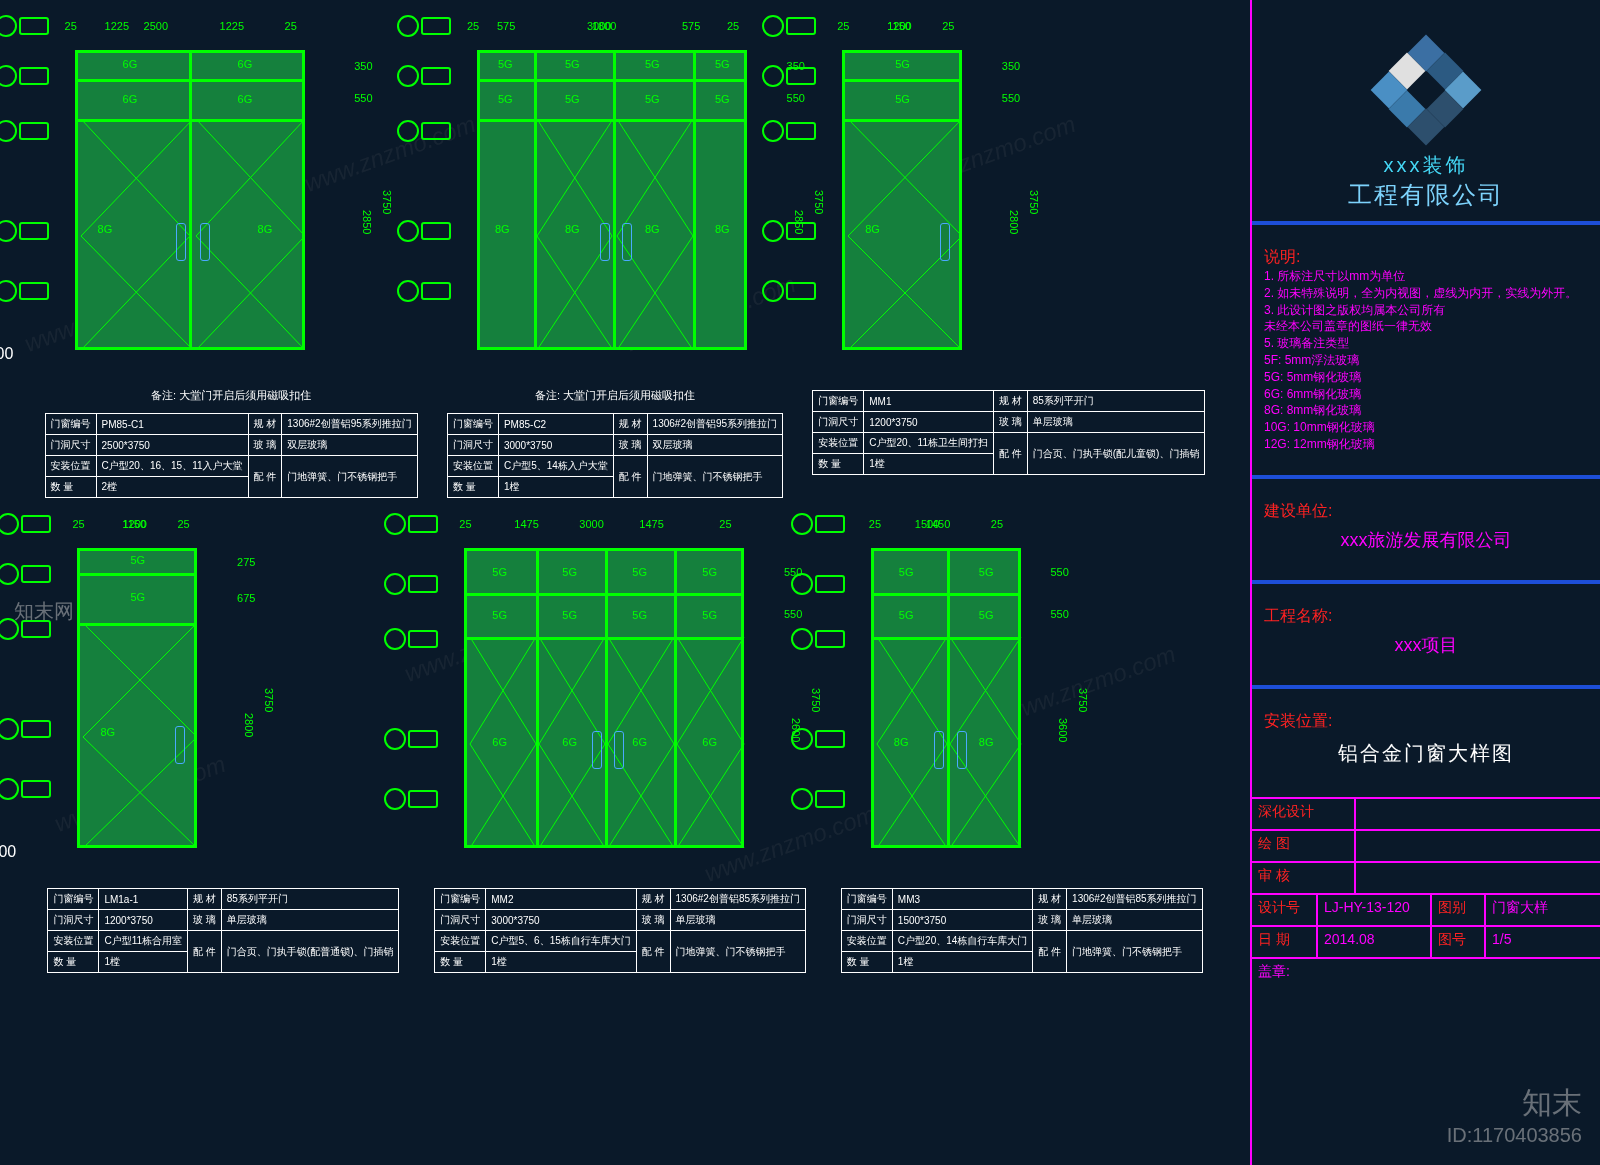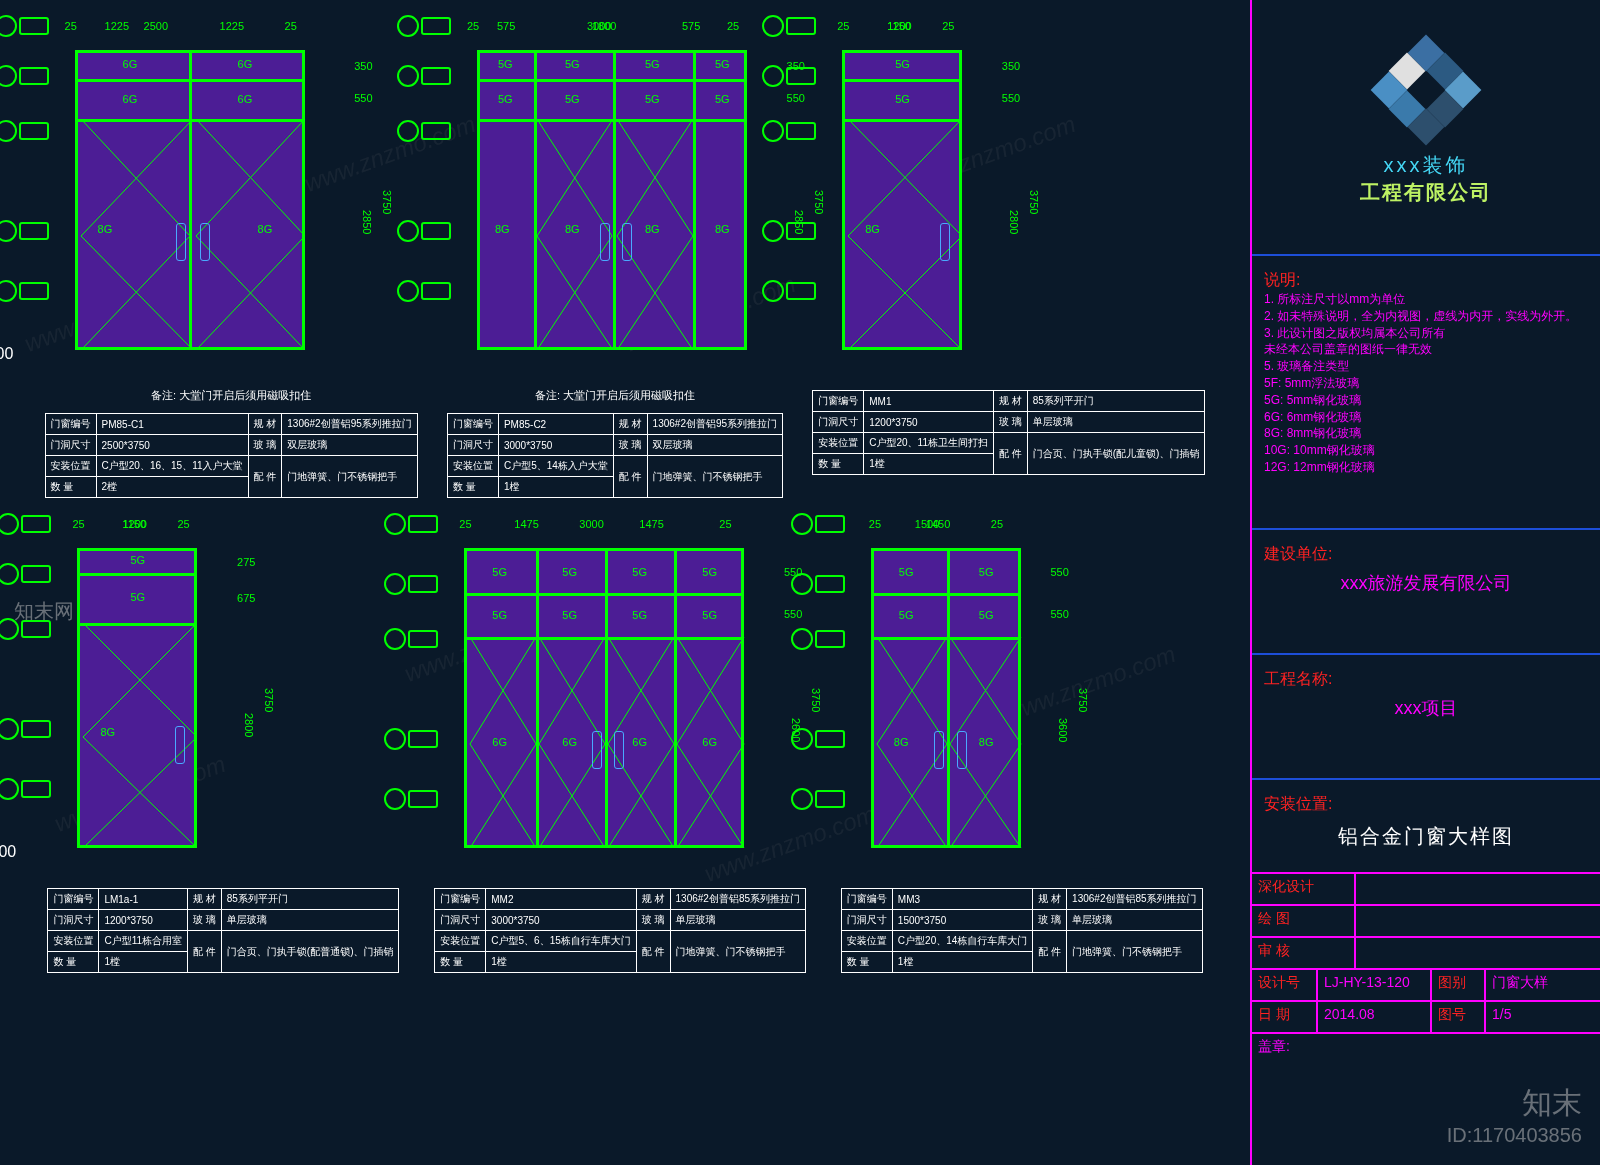--- a/index.html
+++ b/index.html
@@ -37,44 +37,43 @@
   .logo .d { position:absolute; width:26px; height:26px; transform:rotate(45deg); }
   .d1 { background:#3b6fa3; left:37px; top:0; }
   .d2 { background:#e0e0e0; left:18px; top:18px; }
   .d3 { background:#2c5a82; left:56px; top:18px; }
   .d4 { background:#4a8fc4; left:0; top:37px; }
   .d5 { background:#5a9cc9; left:74px; top:37px; }
   .d6 { background:#3a7aab; left:18px; top:56px; }
   .d7 { background:#2d4f6d; left:56px; top:56px; }
   .d8 { background:#2d4f6d; left:37px; top:74px; }
   .logo-text { color:#45d7f5; font-size:20px; margin-top:8px; letter-spacing:3px; }
-  .logo-text2 { color:#bef264; font-size:20px; font-weight:bold; letter-spacing:2px; }
+  .logo-text2 { color:#7dd3fc; font-size:24px; font-weight:normal; letter-spacing:2px; }
   .section {
-    border-top: 2px solid #1d4ed8;
-    padding: 14px 12px;
+    border-top: 4px solid #1d4ed8;
+    padding: 22px 12px;
     box-sizing: border-box;
-    margin-top: 38px;
   }
   .section-label { color:#ff2222; font-size:16px; }
   .section-value { color:#ff00ff; font-size:18px; text-align:center; padding:6px 0; }
   .section-value-white { color:#fff; font-size:20px; text-align:center; padding:8px 0; letter-spacing:2px; }
   .notes-text { color:#ff00ff; font-size:12px; line-height:1.4; white-space:pre-line; }
   .sign-row { border-top:2px solid #ff00ff; height:30px; display:flex; }
   .sign-cell { border-right:2px solid #ff00ff; padding:4px 6px; color:#ff2222; font-size:14px; white-space:nowrap; }
   .sign-cell:last-child { border-right:none; flex:1; color:#ff00ff; }
 
   
   .door-grid {
     padding: 20px 30px;
   }
   .door-row { display:flex; justify-content:space-around; margin-bottom:20px; }
   .door-cell { position:relative; }
   .door-frame {
     border: 3px solid #00ff00;
-    background: #4c1d95;
+    background: #15803d;
     position: relative;
     box-sizing: border-box;
   }
   .v-div { position:absolute; top:0; bottom:0; width:3px; background:#00ff00; }
   .h-div { position:absolute; left:0; right:0; height:3px; background:#00ff00; }
   .glass-label { position:absolute; color:#00ff00; font-size:11px; }
   .dim { position:absolute; color:#00ff00; font-size:11px; }
   .datum-text { color:#fff; font-size:16px; }
   .note-under { color:#fff; font-size:11px; text-align:center; margin-top:8px; }
   .handle { position:absolute; width:8px; height:36px; border:1px solid #4aa9ff; border-radius:3px; }

